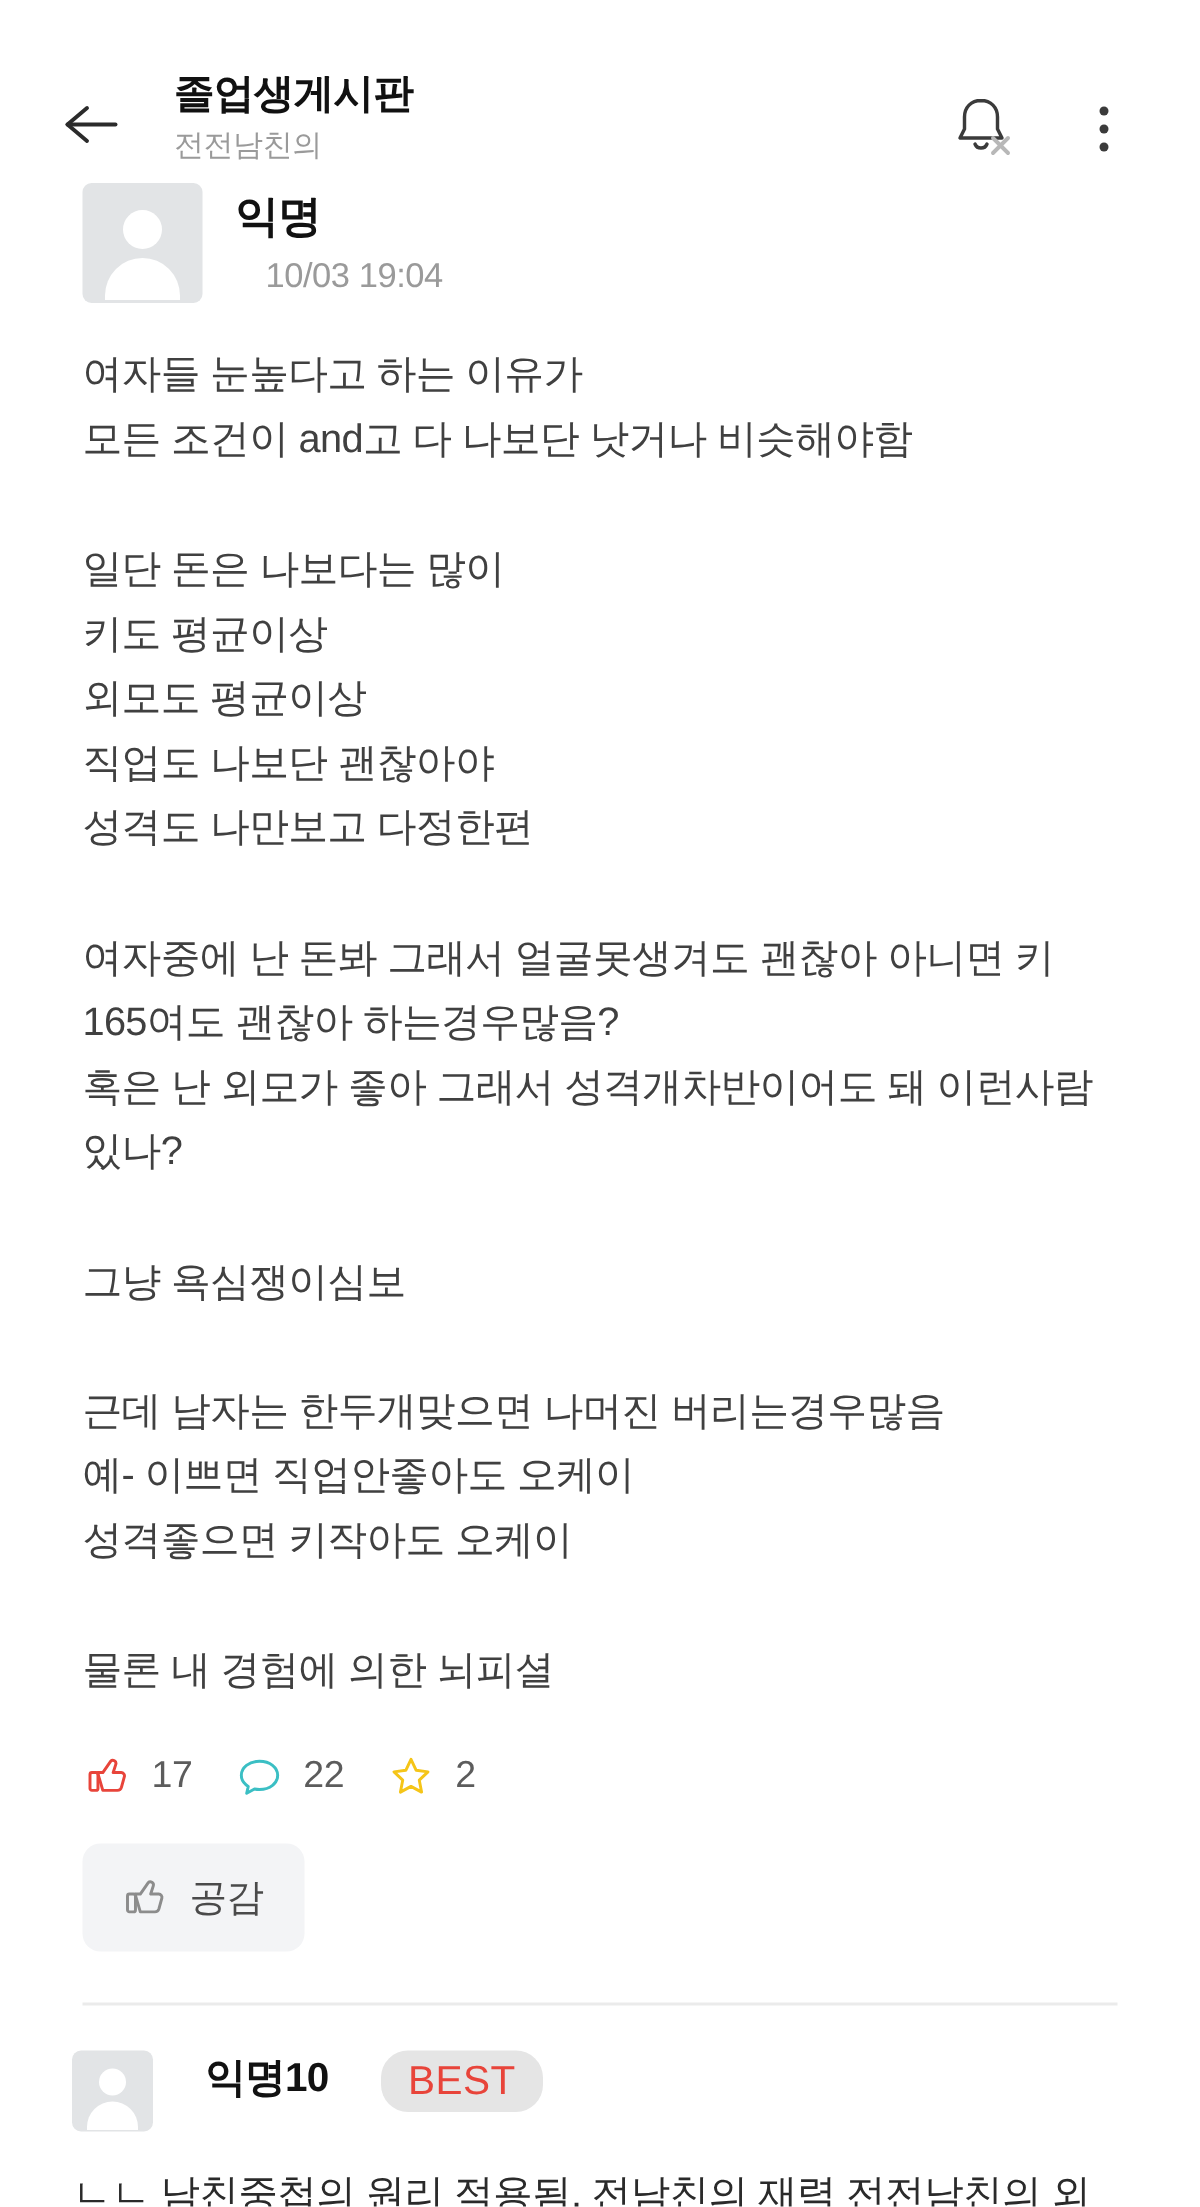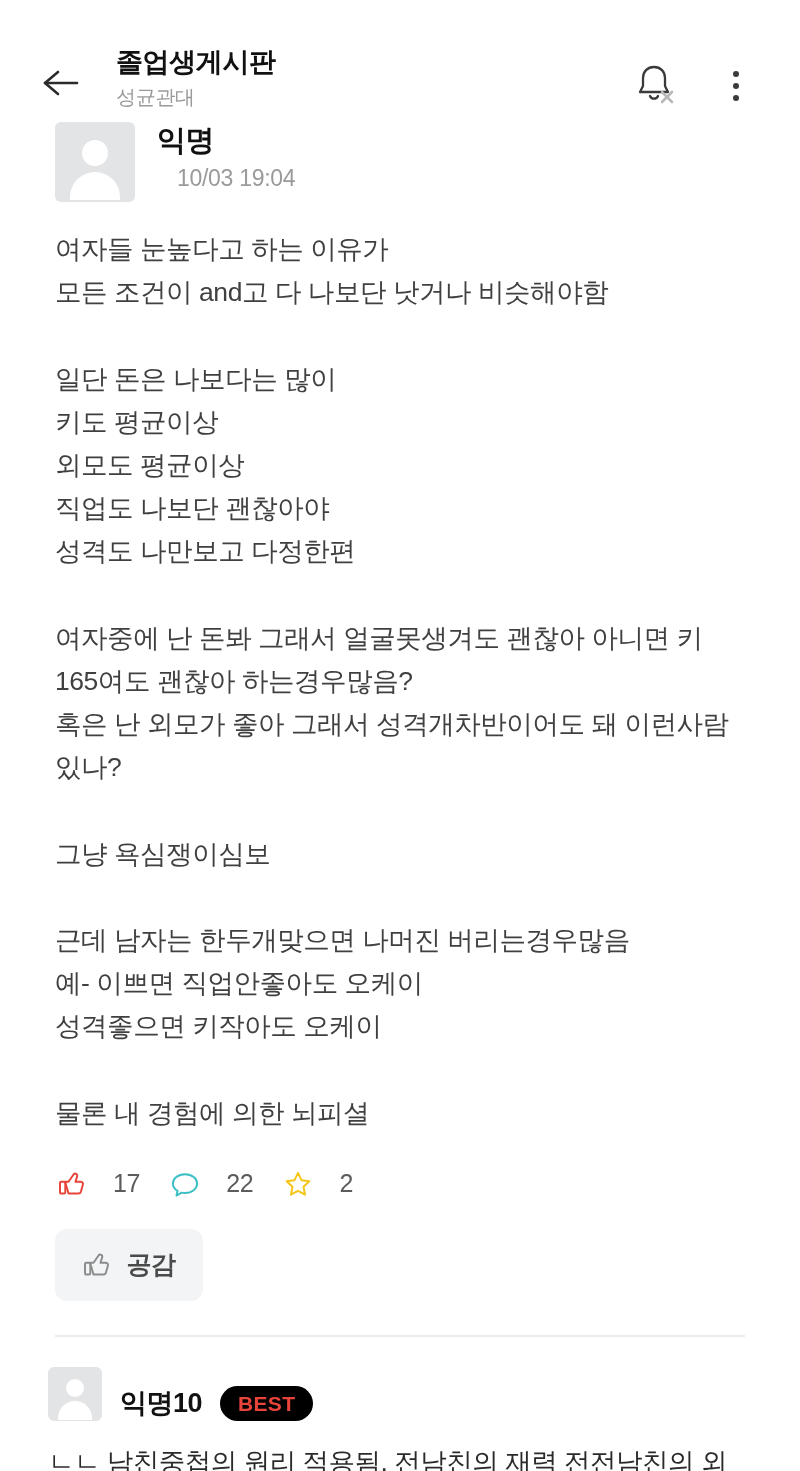--- a/index.html
+++ b/index.html
@@ -81,21 +81,21 @@
     border-radius: 50%;
     background: #3b3b3b;
   }
 
   
   .post {
     padding: 12px 55px 0 55px;
   }
   .author-row {
     display: flex;
-    align-items: flex-start;
+    align-items: center;
     gap: 22px;
     margin-bottom: 26px;
   }
   .avatar {
     width: 80px;
     height: 80px;
     border-radius: 6px;
     background: #e2e4e6;
     position: relative;
     overflow: hidden;
@@ -152,21 +152,21 @@
   .stats-row {
     display: flex;
     align-items: center;
     gap: 30px;
     margin-top: 34px;
     padding-left: 2px;
   }
   .stat {
     display: flex;
     align-items: center;
-    gap: 26px;
+    gap: 14px;
     font-size: 25px;
     color: #5c5c5c;
     letter-spacing: -0.3px;
   }
   .stat svg { display: block; }
 
   
   .actions-row {
     display: flex;
     gap: 22px;
@@ -179,38 +179,37 @@
     border-radius: 12px;
     display: flex;
     align-items: center;
     justify-content: center;
     gap: 14px;
     padding: 0 26px;
     box-sizing: border-box;
     font-size: 25px;
     color: #4a4a4a;
     letter-spacing: -0.4px;
-    font-weight: bold;
   }
   .action-btn svg { display: block; }
 
   .divider {
     height: 2px;
     background: #ebebeb;
     margin: 34px 0 0 0;
   }
 
   
   .comment {
     padding: 30px 55px 0 48px;
   }
   .comment-head {
     display: flex;
-    align-items: flex-end;
-    gap: 18px;
+    align-items: flex-start;
+    gap: 35px;
     margin-bottom: 20px;
   }
   .comment-avatar {
     width: 54px;
     height: 54px;
     border-radius: 6px;
     background: #e2e4e6;
     position: relative;
     overflow: hidden;
     flex: 0 0 auto;
@@ -233,24 +232,24 @@
     left: 10px;
     top: 34px;
   }
   .comment-author {
     font-size: 27px;
     font-weight: bold;
     color: #111111;
     letter-spacing: -0.5px;
   }
   .best-badge {
-    background: #000000;
+    background: #e5e5e5;
     color: #e8443a;
-    font-size: 21px;
-    font-weight: bold;
+    font-size: 27px;
+    font-weight: normal;
     border-radius: 18px;
     padding: 7px 18px;
     letter-spacing: 0.3px;
     line-height: 1;
   }
   .comment-body {
     font-size: 26.5px;
     line-height: 1.6;
     color: #2a2a2a;
     letter-spacing: -0.5px;
@@ -266,21 +265,21 @@
     <span>
       <svg width="40" height="32" viewBox="0 0 40 32">
         <path d="M17 5 L4 16 L17 27" fill="none" stroke="#2b2b2b" stroke-width="2.6" stroke-linecap="round" stroke-linejoin="round"></path>
         <line x1="4" y1="16" x2="36" y2="16" stroke="#2b2b2b" stroke-width="2.6" stroke-linecap="round"></line>
       </svg>
     </span>
   </div>
 
   <div class="header-titles">
     <div class="header-title">졸업생게시판</div>
-    <div class="header-subtitle">성균관대</div>
+    <div class="header-subtitle">전전남친의</div>
   </div>
 
   <div class="header-spacer"></div>
 
   <div class="header-actions">
     <div class="icon-btn">
       <span>
         <svg width="42" height="46" viewBox="0 0 42 46">
           <path d="M21 6 C14.4 6 10 10.6 10 17 v8 l-3 6 h28 l-3 -6 v-8 C32 10.6 27.6 6 21 6 z" fill="none" stroke="#3b3b3b" stroke-width="2.3" stroke-linejoin="round"></path>
           <path d="M17 35 a4.3 4.3 0 0 0 8 0" fill="none" stroke="#3b3b3b" stroke-width="2.3" stroke-linecap="round"></path>

